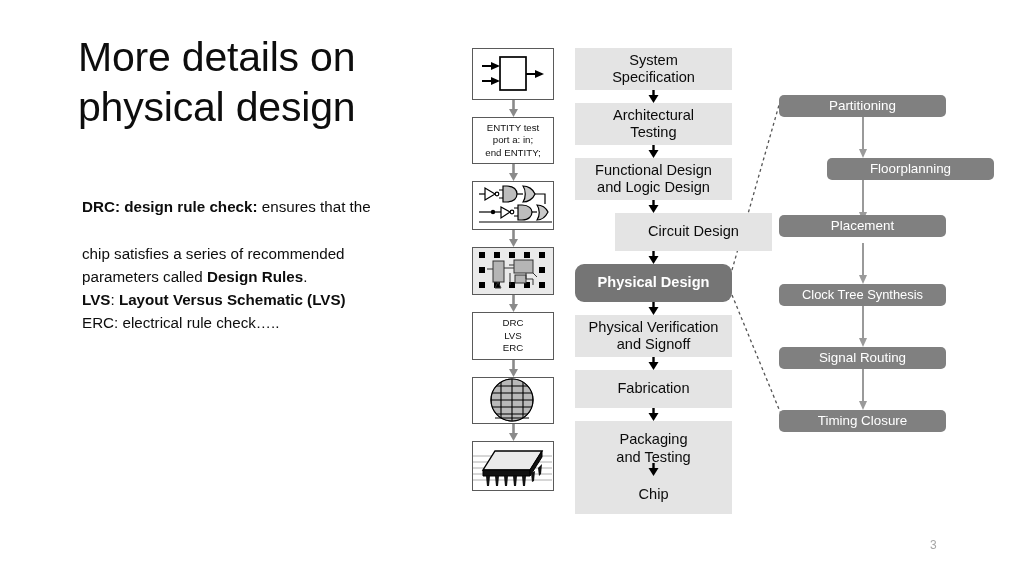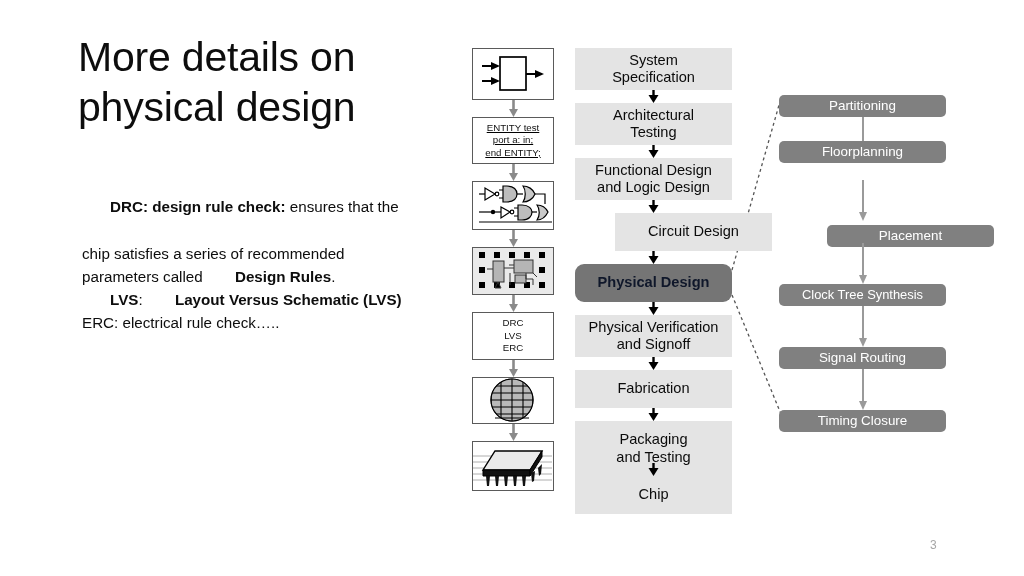--- a/index.html
+++ b/index.html
@@ -15,21 +15,21 @@
     position:absolute;left:78px;top:32px;width:400px;
     font-size:41px;line-height:1.22;color:#0d0d0d;
     font-weight:400;letter-spacing:-0.2px;
   }
 
   
   .body-text{
     position:absolute;left:82px;top:195px;width:350px;
     font-size:15.2px;line-height:1.53;color:#0d0d0d;
   }
-  .body-text .b{font-weight:bold;margin-left:28px;}
+  .body-text .b{font-weight:bold;}
 
   
   .page-num{
     position:absolute;left:930px;top:538px;
     font-size:12px;color:#a6a6a6;
   }
 
   
   .icon-col{position:absolute;left:472px;top:48px;width:86px;}
   .icon-box{
@@ -50,21 +50,21 @@
 
   
   .center-col{position:absolute;left:575px;top:48px;width:157px;}
   .c-box{
     position:absolute;left:0;width:157px;background:#e4e4e4;
     box-sizing:border-box;display:flex;align-items:center;
     justify-content:center;text-align:center;
     font-size:14.6px;line-height:1.18;color:#0b0b0b;
   }
   .c-box.highlight{
-    background:#757575;color:#0f172a;font-weight:bold;
+    background:#757575;color:#ffffff;font-weight:bold;
     border-radius:9px;
   }
   .c-arrow{position:absolute;left:72px;width:12px;}
   .c-arrow svg{display:block;}
 
   
   .right-col{position:absolute;left:779px;top:95px;width:167px;}
   .r-box{
     position:absolute;left:0;width:167px;height:22px;
     background:#808080;border-radius:5px;
@@ -115,21 +115,21 @@
         <polygon points="71,25 62,21 62,29" fill="#000"></polygon>
       </svg>
     </div>
     <div class="icon-arrow" style="top:52px;height:17px;">
       <svg width="9" height="17" viewBox="0 0 9 17">
           <line x1="4.5" y1="0" x2="4.5" y2="11" stroke="#8a8a8a" stroke-width="2.6"></line>
           <polygon points="4.5,17 0,9 9,9" fill="#8a8a8a"></polygon>
         </svg>
     </div>
 
-    <div class="icon-box" style="top:69px;height:47px;text-decoration:underline;">
+    <div class="icon-box" style="top:69px;height:47px;">
       <div class="icon-text">
         <span>ENTITY test</span>
         <span>port a: in;</span>
         <span>end ENTITY;</span>
       </div>
     </div>
     <div class="icon-arrow" style="top:116px;height:17px;">
       <svg width="9" height="17" viewBox="0 0 9 17">
           <line x1="4.5" y1="0" x2="4.5" y2="11" stroke="#8a8a8a" stroke-width="2.6"></line>
           <polygon points="4.5,17 0,9 9,9" fill="#8a8a8a"></polygon>
@@ -383,31 +383,31 @@
     <div class="r-box" style="top:0px;">
       <span>Partitioning</span>
     </div>
     <div class="r-arrow" style="top:22px;height:41px;">
       <svg width="10" height="41" viewBox="0 0 10 41">
           <line x1="5" y1="0" x2="5" y2="33" stroke="#9a9a9a" stroke-width="2"></line>
           <polygon points="5,41 1,32 9,32" fill="#9a9a9a"></polygon>
         </svg>
     </div>
 
-    <div class="r-box" style="top:46px;">
+    <div class="r-box" style="top:63px;margin-left:48px;">
       <span>Floorplanning</span>
     </div>
     <div class="r-arrow" style="top:85px;height:41px;">
       <svg width="10" height="41" viewBox="0 0 10 41">
           <line x1="5" y1="0" x2="5" y2="33" stroke="#9a9a9a" stroke-width="2"></line>
           <polygon points="5,41 1,32 9,32" fill="#9a9a9a"></polygon>
         </svg>
     </div>
 
-    <div class="r-box" style="top:130px;margin-left:48px;">
+    <div class="r-box" style="top:120px;">
       <span>Placement</span>
     </div>
     <div class="r-arrow" style="top:148px;height:41px;">
       <svg width="10" height="41" viewBox="0 0 10 41">
           <line x1="5" y1="0" x2="5" y2="33" stroke="#9a9a9a" stroke-width="2"></line>
           <polygon points="5,41 1,32 9,32" fill="#9a9a9a"></polygon>
         </svg>
     </div>
 
     <div class="r-box wide" style="top:189px;">

